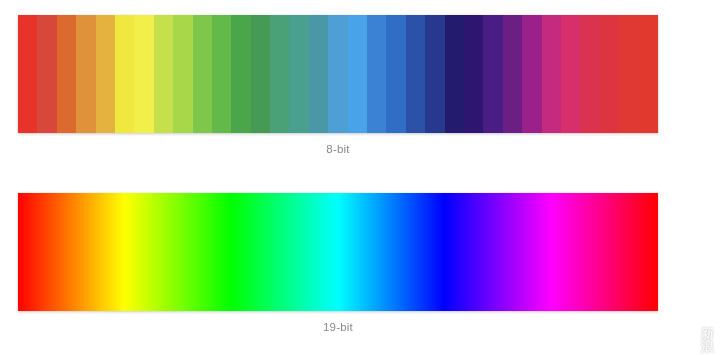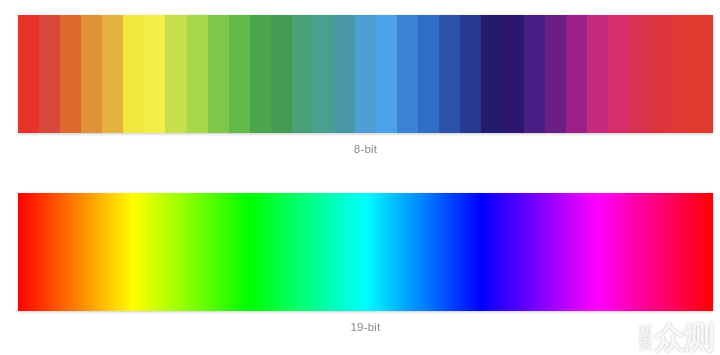--- a/index.html
+++ b/index.html
@@ -19,21 +19,21 @@
   .page {
     position: absolute;
     inset: 0;
     background: #ffffff;
   }
 
   
   .bar-block {
     position: absolute;
     left: 18px;
-    width: 695px;
+    width: 640px;
   }
 
   .bar {
     position: relative;
     width: 100%;
     height: 118px;
     box-shadow: 0 1px 3px rgba(0,0,0,0.20), 0 0 1px rgba(0,0,0,0.10);
     overflow: hidden;
   }
 
@@ -151,16 +151,15 @@
   <div class="bar-block" style="top:193px;">
     <div class="bar smooth" id="bar-10bit" style="background-image: linear-gradient(to right, rgb(255, 0, 0) 0%, rgb(255, 153, 0) 10%, rgb(255, 255, 0) 16.6%, rgb(128, 255, 0) 25%, rgb(0, 255, 0) 33.3%, rgb(0, 255, 128) 41.6%, rgb(0, 255, 255) 50%, rgb(0, 128, 255) 58.3%, rgb(0, 0, 255) 66.6%, rgb(128, 0, 255) 75%, rgb(255, 0, 255) 83.3%, rgb(255, 0, 128) 91.6%, rgb(255, 0, 0) 100%);"></div>
     <div class="bar-caption">19-bit</div>
   </div>
 
   <div class="watermark">
     <span class="wm-small">
       <span>新</span>
       <span>浪</span>
     </span>
-    <span class="wm-big">众测</span>
   </div>
 
 </div>
 
 </body></html>

